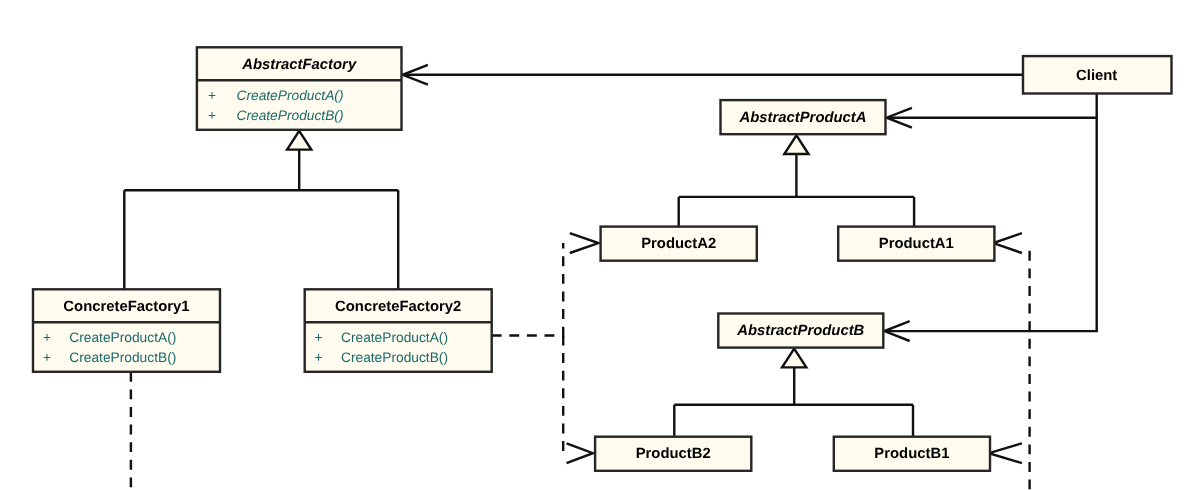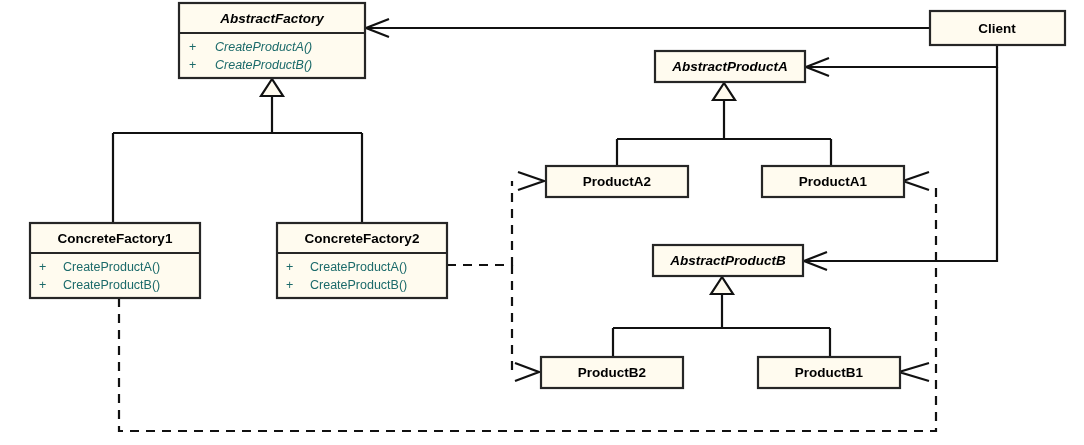--- a/index.html
+++ b/index.html
@@ -10,20 +10,21 @@
   body {
     width: 1084px;
     height: 445px;
     font-family: "Liberation Sans", sans-serif;
     overflow: hidden;
   }
   #diagram-root {
     position: relative;
     width: 1084px;
     height: 319px;
+    margin-top: 40px;
   }
   svg.uml-canvas {
     display: block;
     width: 1084px;
     height: 445px;
   }
   .cls-box {
     fill: #fffbef;
     stroke: #262626;
     stroke-width: 2.2;

